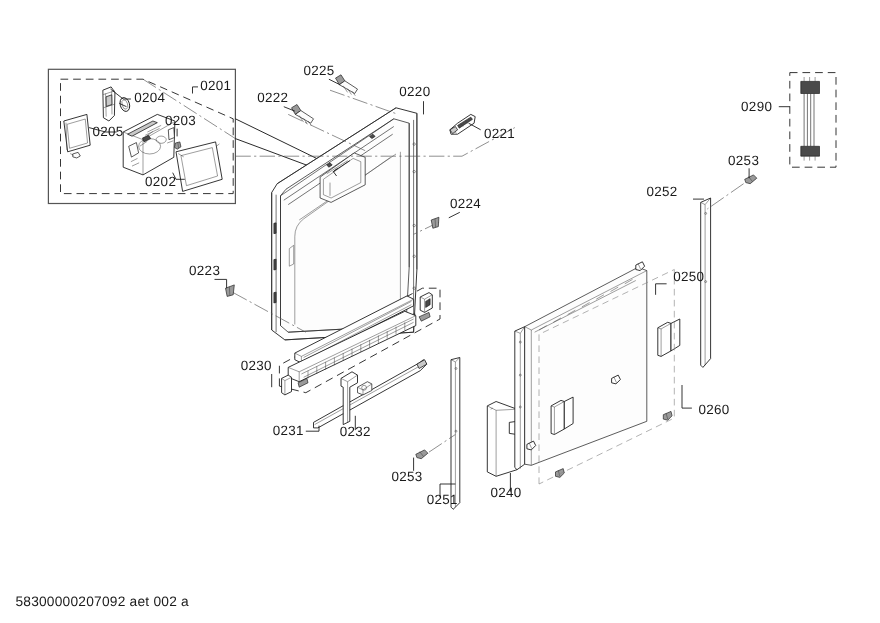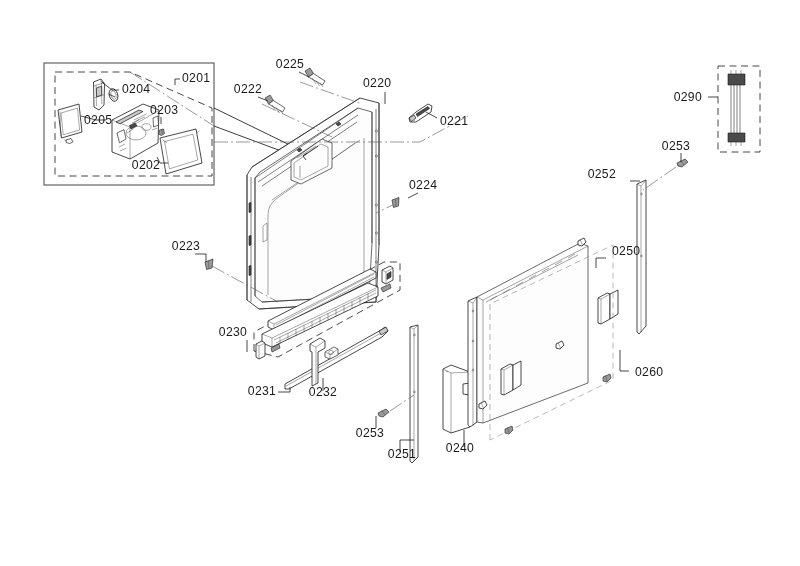--- a/index.html
+++ b/index.html
@@ -372,14 +372,15 @@
     <text class="lbl" x="402" y="458" text-anchor="middle">0251</text>
     <text class="lbl" x="616" y="178" text-anchor="end">0252</text>
     <text class="lbl" x="676" y="150" text-anchor="middle">0253</text>
     <text class="lbl" x="370" y="437" text-anchor="middle">0253</text>
     <text class="lbl" x="635" y="376" text-anchor="start">0260</text>
     <text class="lbl" x="702" y="101" text-anchor="end">0290</text>
   </g>
 
 </svg>
 
+<div class="cap">58300000207092 aet 002 a</div>
 
 </div>
 
 </body></html>

